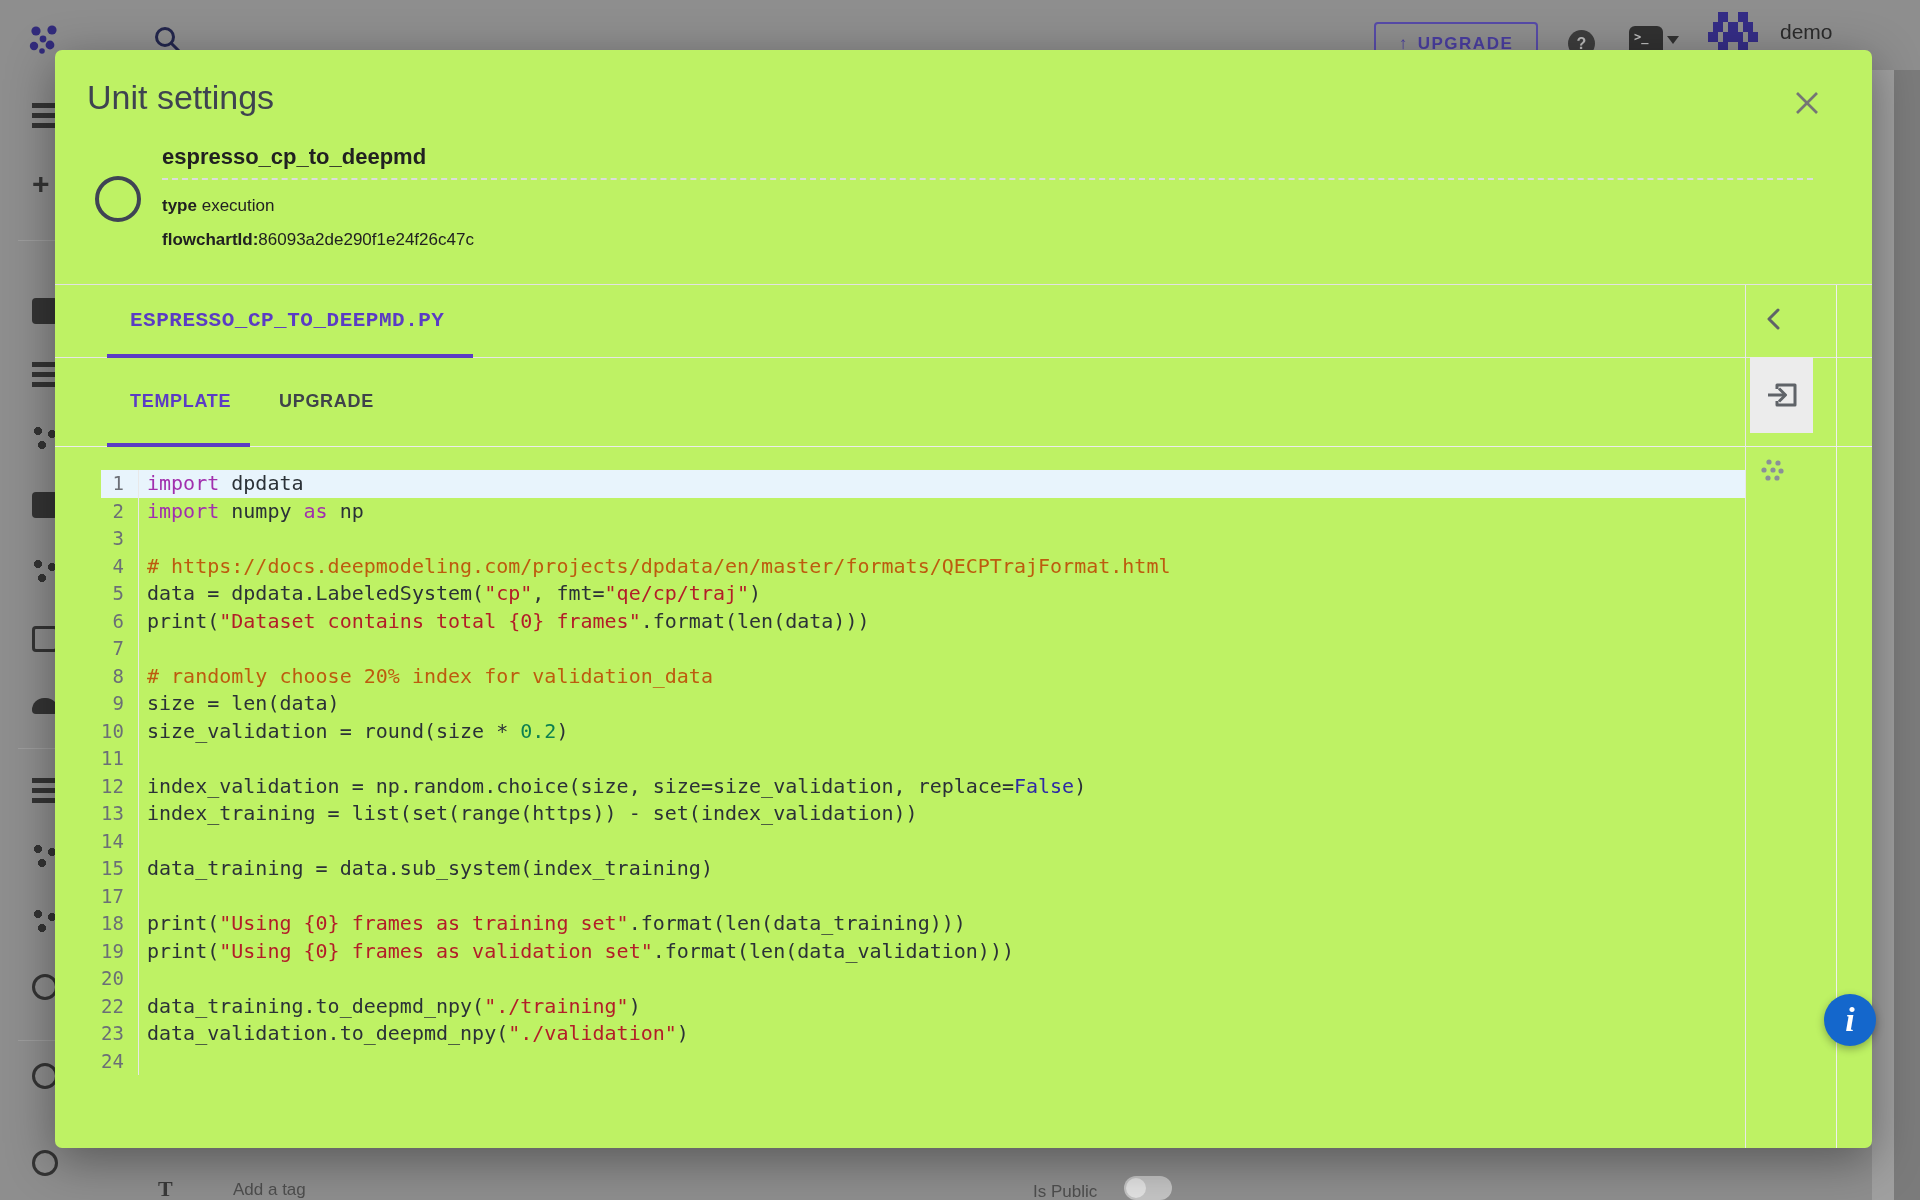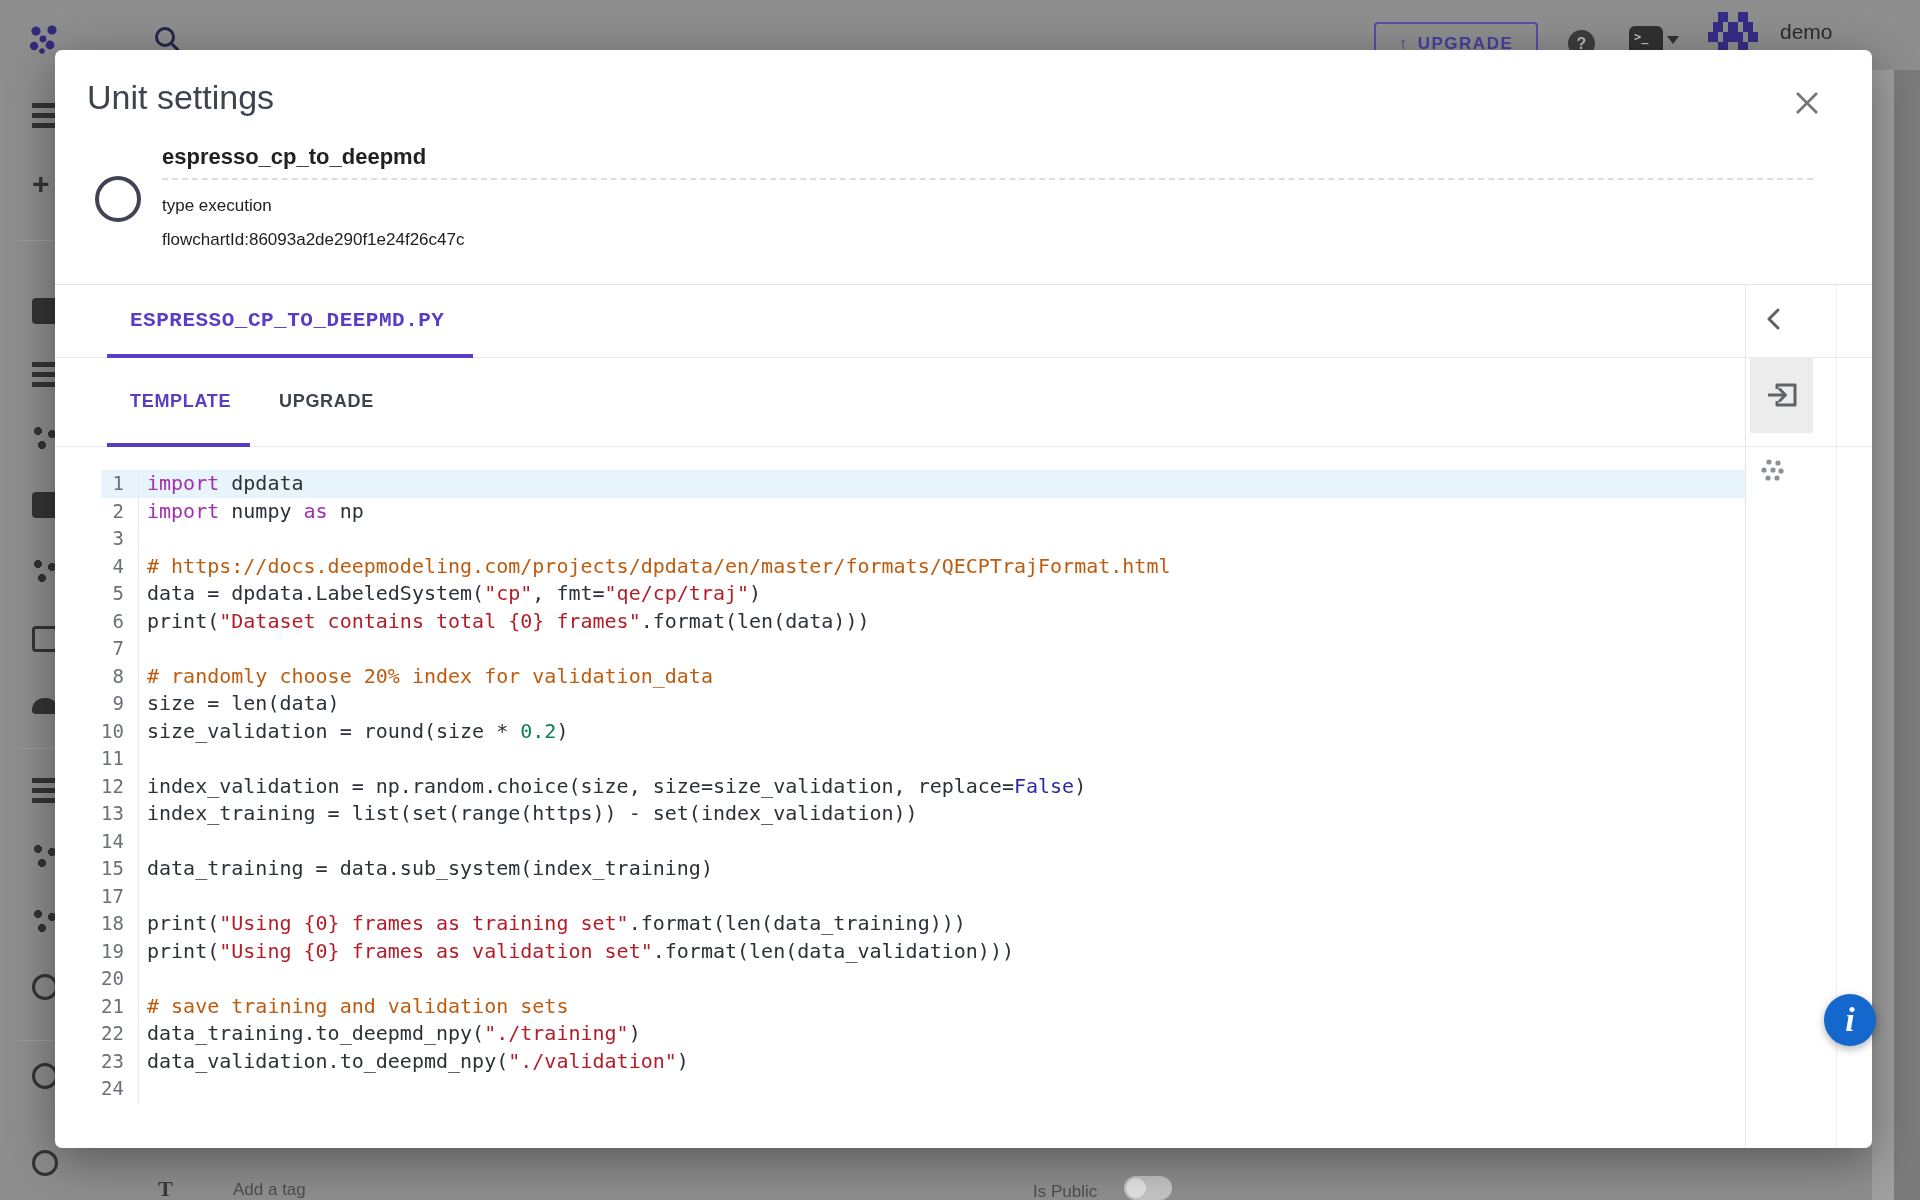--- a/index.html
+++ b/index.html
@@ -35,30 +35,30 @@
   .ic-ring{border:3.5px solid #343434;border-radius:50%;box-sizing:border-box;}
   .ic-cloud{background:#343434;border-radius:12px 12px 4px 4px;height:16px !important;margin-top:6px;}
   .sb-div{position:absolute;left:18px;width:38px;height:1px;background:#9d9d9d;}
   
   .foot-t{position:absolute;left:158px;top:1176px;font-size:22px;font-weight:700;color:#3a3a3a;font-family:"Liberation Serif",serif;}
   .foot-addtag{position:absolute;left:233px;top:1180px;font-size:17px;color:#4e4e4e;}
   .foot-ispublic{position:absolute;left:1033px;top:1182px;font-size:17px;color:#4e4e4e;}
   .foot-toggle{position:absolute;left:1124px;top:1176px;width:48px;height:24px;border-radius:12px;background:#c4c4c4;}
   .foot-knob{position:absolute;left:2px;top:2px;width:20px;height:20px;border-radius:50%;background:#e2e2e2;}
   
-  .modal{position:absolute;left:55px;top:50px;width:1817px;height:1098px;background:#ffffff;
+  .modal{position:absolute;left:55px;top:50px;width:1817px;height:1098px;background:#bef264;
          border-radius:7px;box-shadow:0 12px 48px rgba(0,0,0,.38);z-index:10;}
   .modal-title{position:absolute;left:32px;top:28px;font-size:34px;font-weight:500;color:#3e4350;}
   .close-x{position:absolute;left:1737px;top:38px;width:30px;height:30px;cursor:pointer;}
   .unit-circle{position:absolute;left:40px;top:126px;width:46px;height:46px;border:4.5px solid #3f4454;border-radius:50%;box-sizing:border-box;}
   .unit-name{position:absolute;left:107px;top:94px;font-size:22px;color:#212121;font-weight:bold;}
   .unit-dash{position:absolute;left:107px;top:128px;width:1651px;border-top:2px dashed #dcdcdc;}
   .unit-row1{position:absolute;left:107px;top:146px;font-size:17px;color:#212121;}
   .unit-row2{position:absolute;left:107px;top:180px;font-size:17px;color:#212121;}
-  .bold{font-weight:400;text-align:center;}
+  .bold{font-weight:700;text-align:center;}
   .hdr-divider{position:absolute;left:0;top:234px;width:1817px;height:1px;background:#e2e2e2;}
   
   .filebar{position:absolute;left:0;top:234px;width:1817px;height:73px;border-bottom:1px solid #e6e6e6;}
   .file-tab{position:absolute;left:52px;top:0;height:73px;padding:0 23px;display:flex;align-items:center;
             font-size:21px;font-weight:700;letter-spacing:.5px;color:#5b3cc4;font-family:Liberation Mono, monospace;}
   .file-ind{position:absolute;left:52px;bottom:-1px;width:366px;height:4px;background:#5b3cc4;}
   .rail-chevron{position:absolute;left:1706px;top:22px;width:26px;height:26px;cursor:pointer;}
   
   .viewbar{position:absolute;left:0;top:307px;width:1817px;height:89px;border-bottom:1px solid #ececec;}
   .vtab{position:absolute;top:0;height:89px;display:flex;align-items:center;font-size:18px;font-weight:700;letter-spacing:.7px;}
@@ -314,24 +314,20 @@
       </div>
       <div class="code-row">
         <div class="gutter-cell">19</div>
         <div class="code-text"><span class="tok-t">print(</span><span class="tok-s">"Using {0} frames as validation set"</span><span class="tok-t">.format(len(data_validation)))</span></div>
       </div>
       <div class="code-row">
         <div class="gutter-cell">20</div>
         <div class="code-text"></div>
       </div>
       <div class="code-row">
-        <div class="gutter-cell">21</div>
-        <div class="code-text"><span class="tok-c"># save training and validation sets</span></div>
-      </div>
-      <div class="code-row">
         <div class="gutter-cell">22</div>
         <div class="code-text"><span class="tok-t">data_training.to_deepmd_npy(</span><span class="tok-s">"./training"</span><span class="tok-t">)</span></div>
       </div>
       <div class="code-row">
         <div class="gutter-cell">23</div>
         <div class="code-text"><span class="tok-t">data_validation.to_deepmd_npy(</span><span class="tok-s">"./validation"</span><span class="tok-t">)</span></div>
       </div>
       <div class="code-row">
         <div class="gutter-cell">24</div>
         <div class="code-text"></div>

